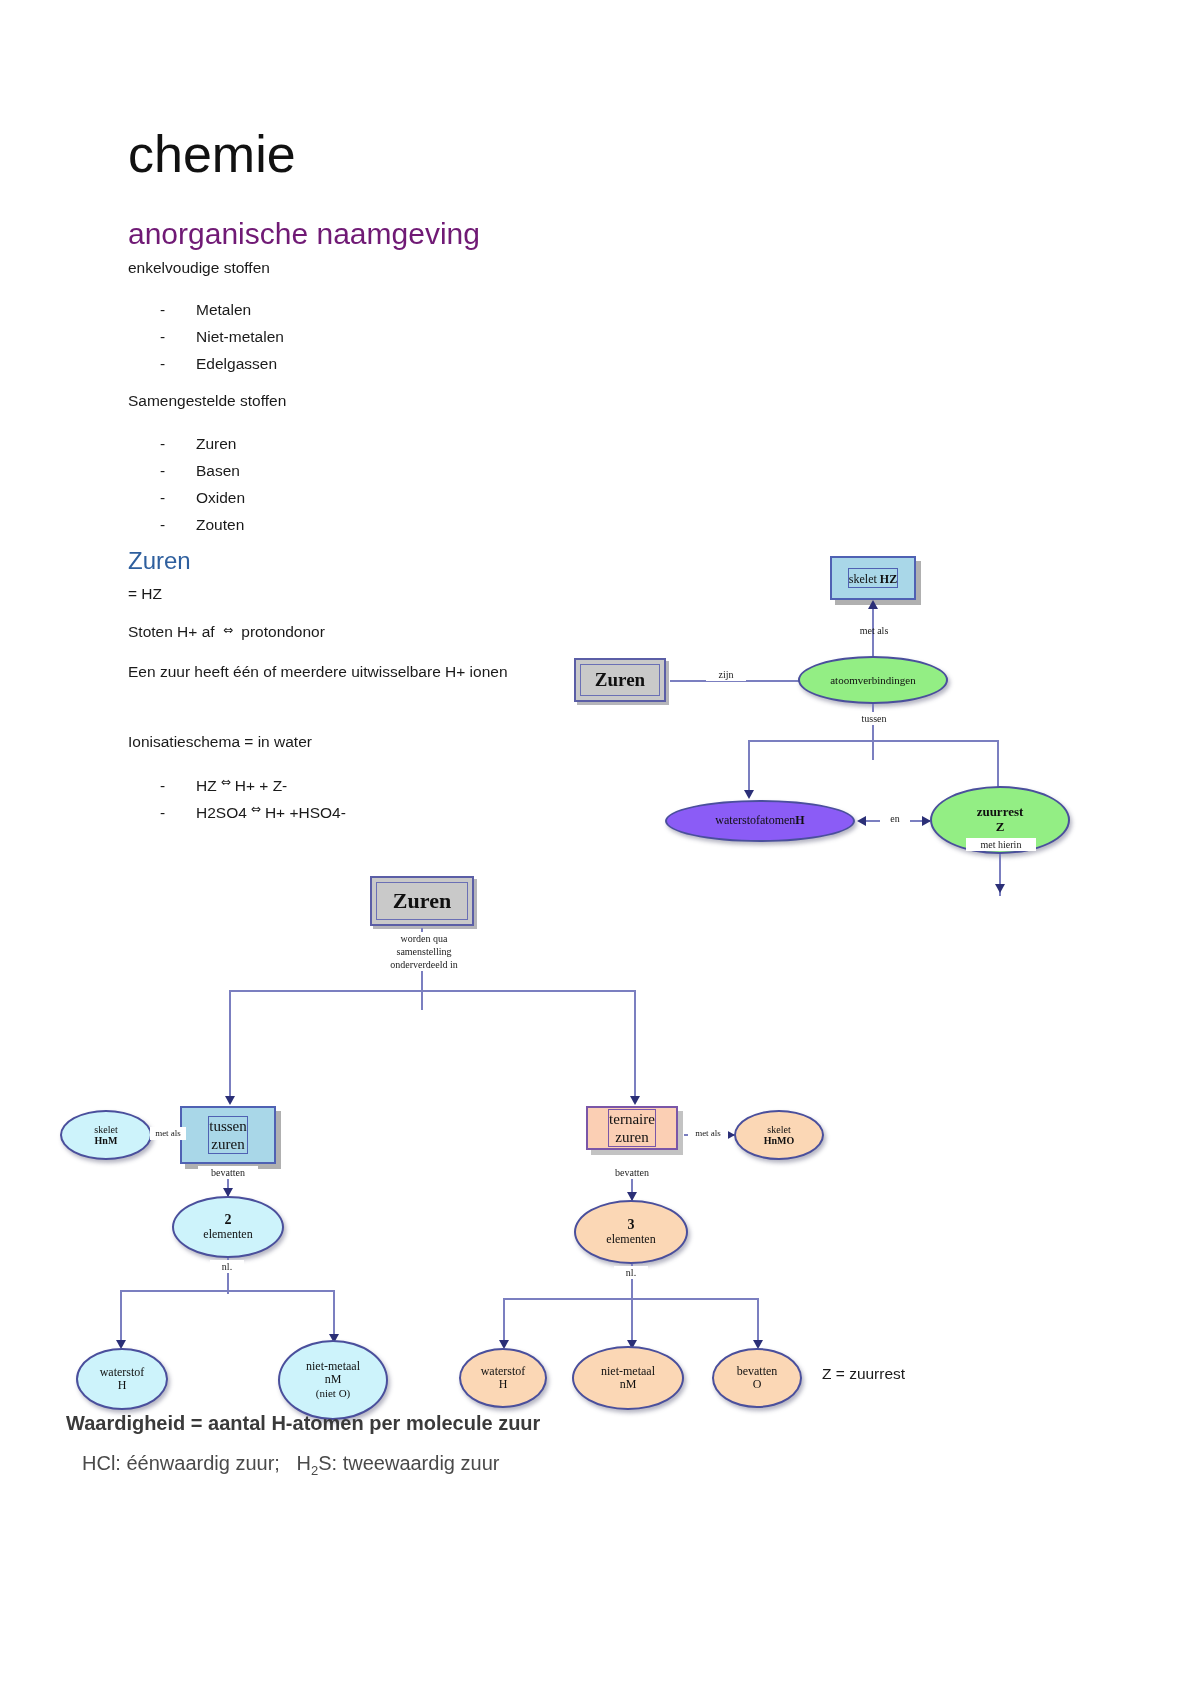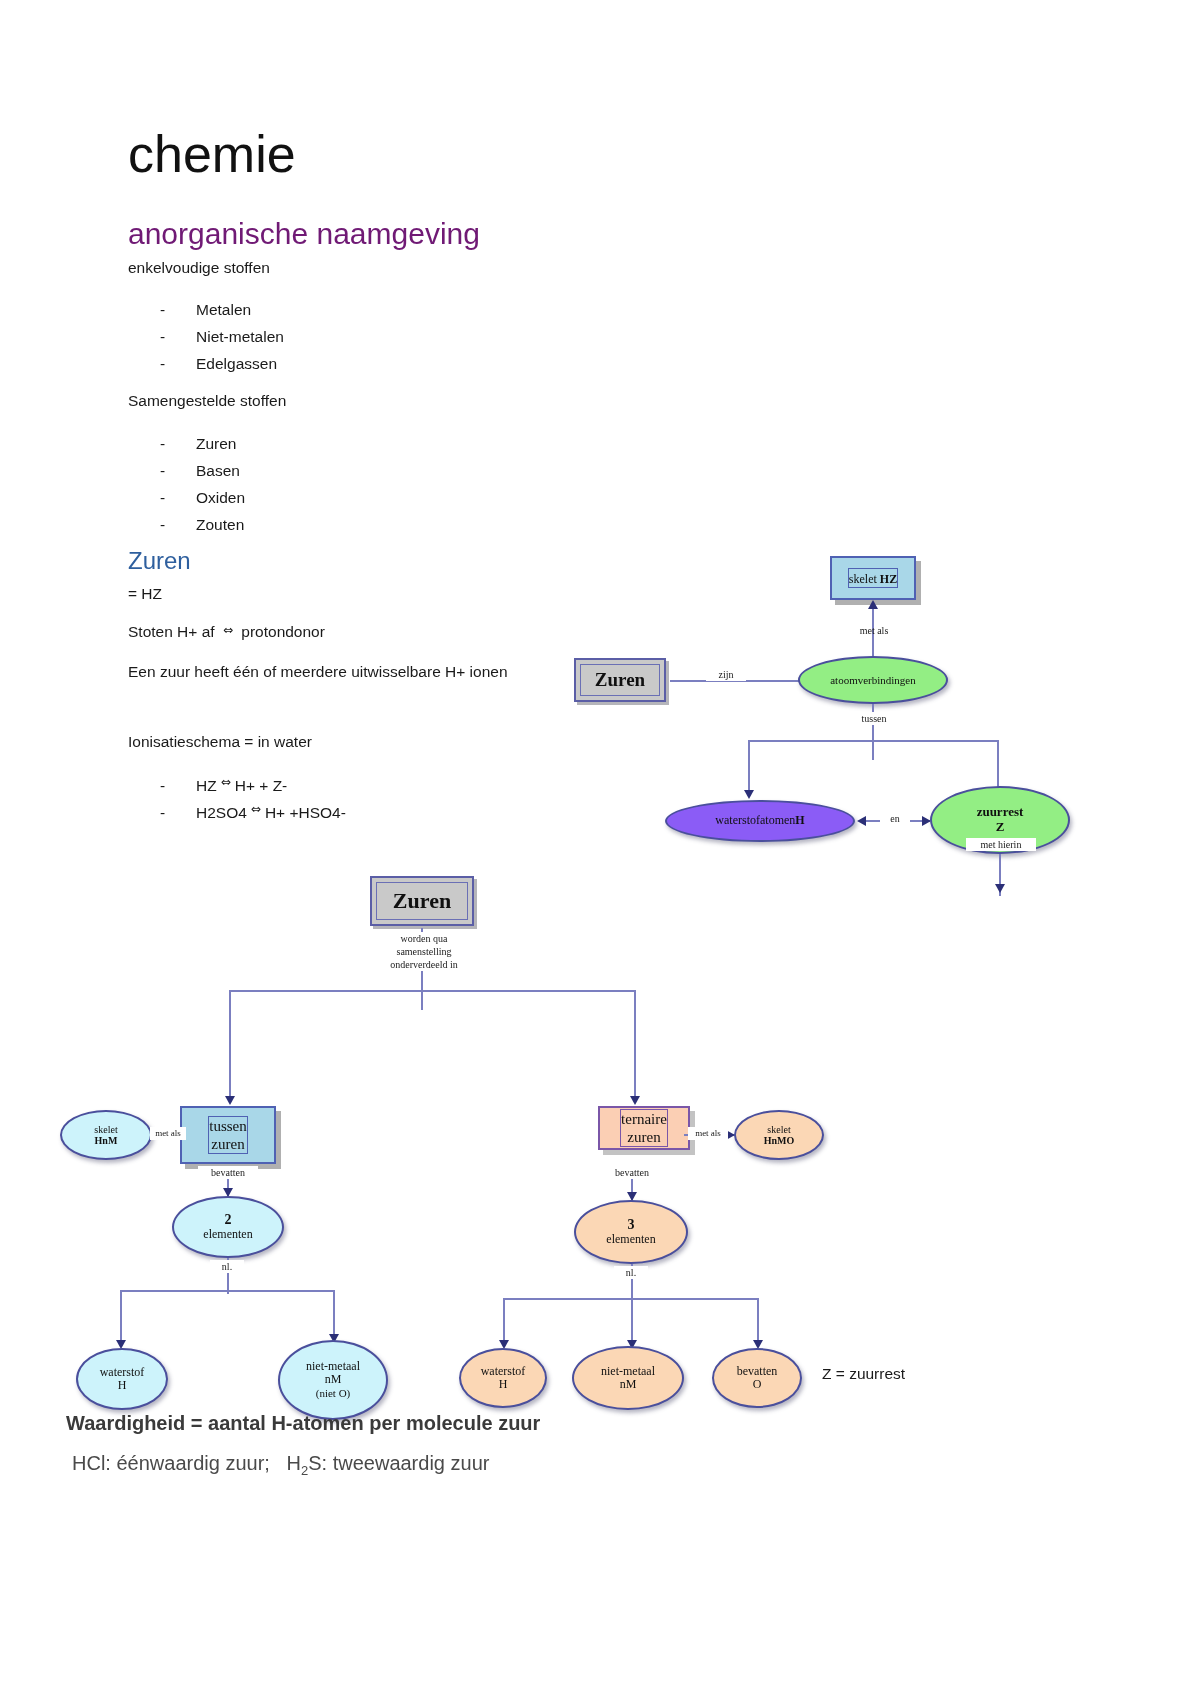--- a/index.html
+++ b/index.html
@@ -99,21 +99,21 @@
   .ar-left{border-top:5px solid transparent;border-bottom:5px solid transparent;
            border-right:9px solid #2b2f77;}
 
   
   .cap-bold{
     position:absolute;left:66px;top:1412px;
     font-size:20px;font-weight:700;color:#3a3a3a;
     font-family:"Liberation Sans",sans-serif;
   }
   .cap-sub{
-    position:absolute;left:72px;top:1452px;
+    position:absolute;left:82px;top:1452px;
     font-size:20px;font-weight:400;color:#4a4a4a;
     font-family:"Liberation Sans",sans-serif;
   }
   .cap-sub sub{font-size:13px;}
   .zlegend{
     position:absolute;left:822px;top:1365px;
     font-size:15.5px;color:#1a1a1a;font-family:"Liberation Sans",sans-serif;
   }
 </style>
 </head>
@@ -283,21 +283,21 @@
     <div class="node ell ell-cyan" style="left:10px;top:248px;width:92px;height:50px;">
       <span class="lbl" style="font-size:10px;">
         <span>skelet</span><br>
         <b>HnM</b>
       </span>
     </div>
     <div class="ln lnh" style="left:104px;top:272px;width:26px;"></div>
     <div class="arrow ar-left" style="left:100px;top:268px;"></div>
     <div class="edgelabel" style="left:100px;top:265px;width:36px;background:#fff;font-size:9px;">met als</div>
 
-    <div class="node rect-peach" style="left:548px;top:244px;width:92px;height:44px;">
+    <div class="node rect-peach" style="left:536px;top:244px;width:92px;height:44px;">
       <div class="inner">
         <span class="lbl" style="font-size:15px;">
           <span>ternaire</span><br>
           <span>zuren</span>
         </span>
       </div>
     </div>
 
     <div class="node ell ell-peach" style="left:684px;top:248px;width:90px;height:50px;">
       <span class="lbl" style="font-size:10px;">

